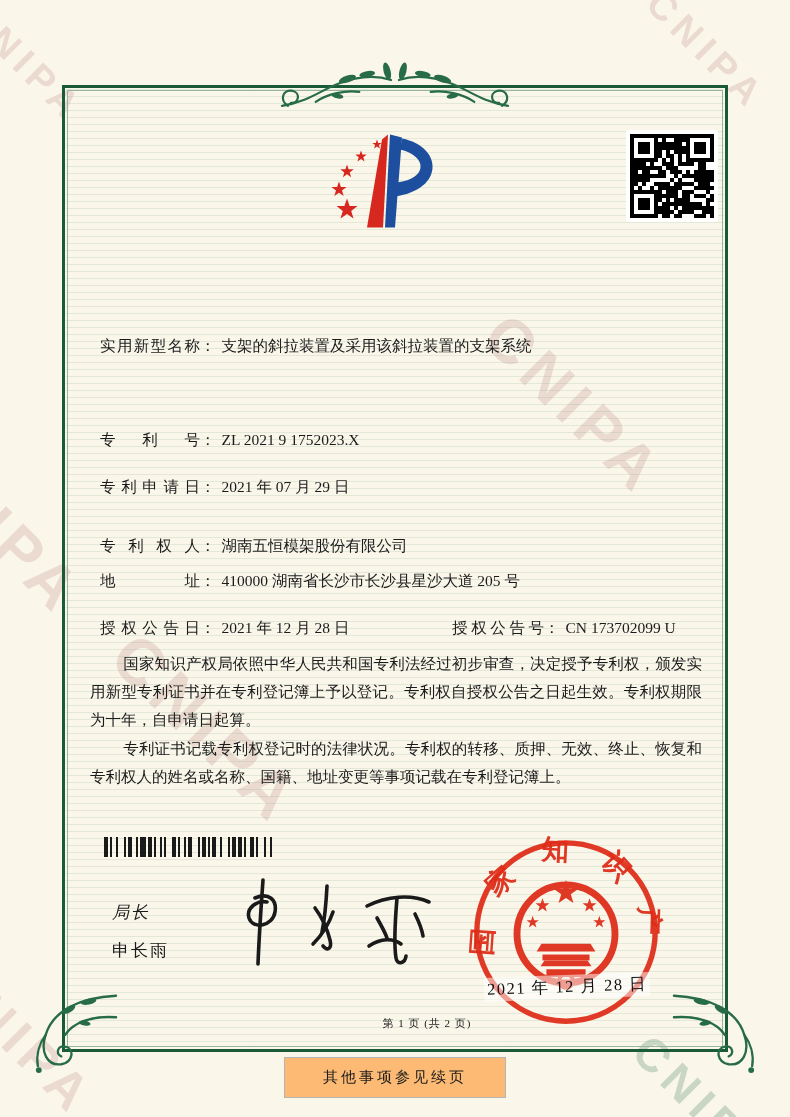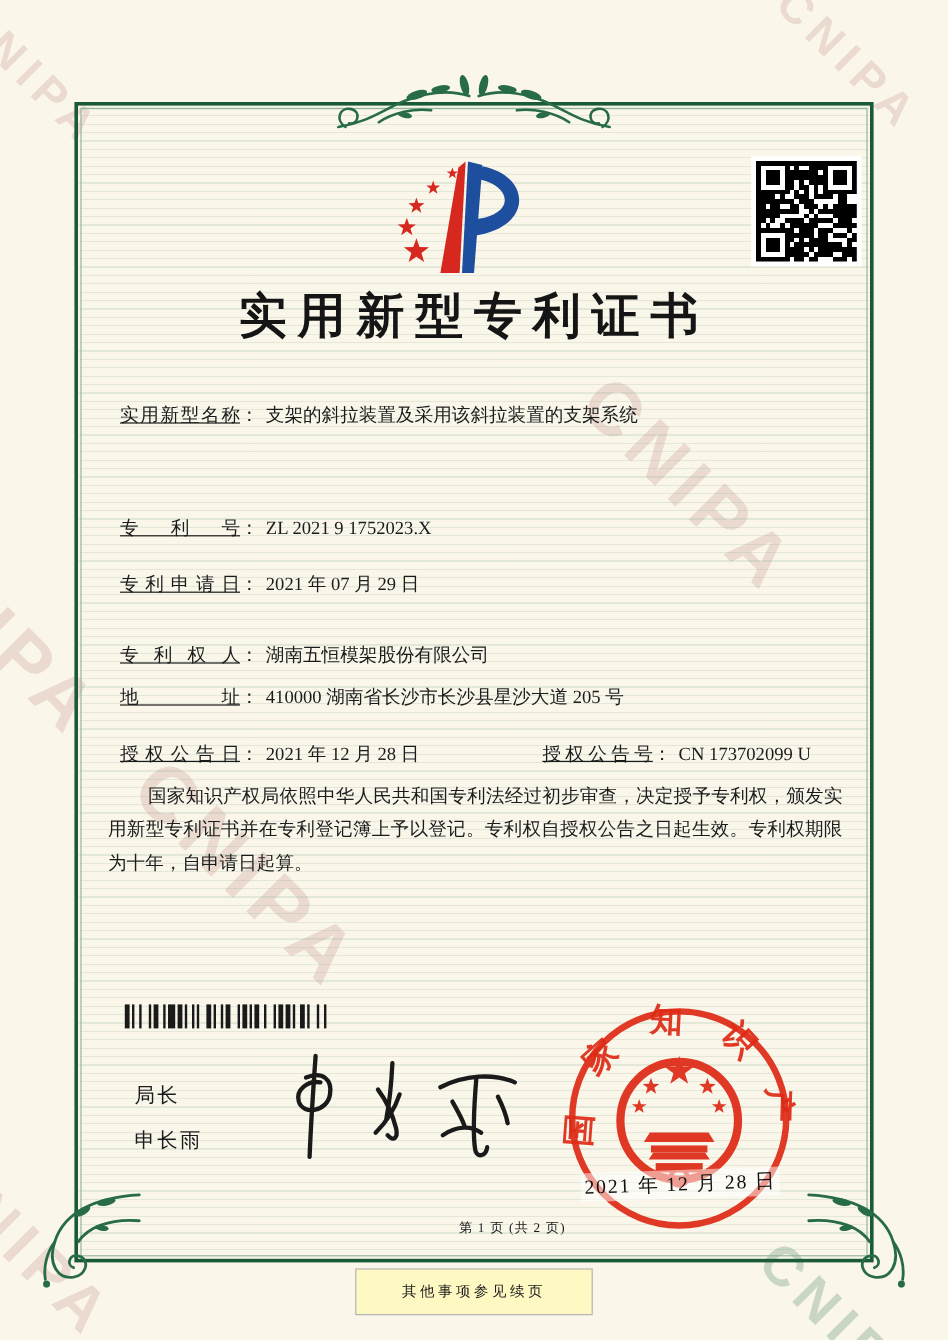--- a/index.html
+++ b/index.html
@@ -25,43 +25,43 @@
   .frame-inner{position:absolute;inset:2px;border:1px solid #96b6a2;}
   .content{position:absolute;inset:0;z-index:3;}
   .cert-no{position:absolute;left:99px;top:131px;font-size:17px;letter-spacing:3px;}
   .logo{position:absolute;left:325px;top:128px;width:140px;height:108px;}
   .qr-box{position:absolute;left:626px;top:130px;width:92px;height:92px;background:#ffffff;padding:4px;box-sizing:border-box;}
   .title{
     position:absolute;left:0;top:236px;width:100%;text-align:center;
     font-size:40px;font-weight:bold;letter-spacing:9px;color:#151515;
   }
   .frow{position:absolute;left:100px;width:600px;font-size:15.5px;white-space:nowrap;}
-  .flabel{display:inline-block;width:100px;text-align:justify;text-align-last:justify;vertical-align:bottom;text-decoration:underline;}
+  .flabel{display:inline-block;width:100px;text-align:justify;text-align-last:justify;vertical-align:bottom;}
   .fcolon{margin-right:6px;}
   .fpair2{position:absolute;left:352px;top:0;}
   .fpair2 .flabel{width:92px;}
   .paras{
     position:absolute;left:90px;top:650px;width:612px;
     font-size:15.5px;line-height:1.82;text-align:justify;
   }
   .paras p{margin:0;text-indent:2.15em;}
   .barcode{position:absolute;left:104px;top:837px;height:20px;display:flex;align-items:stretch;}
   .barcode span{display:block;height:100%;}
-  .sig-title{position:absolute;left:112px;top:901px;font-size:17px;letter-spacing:2px;}
+  .sig-title{position:absolute;left:112px;top:901px;font-size:17px;letter-spacing:2px;font-style:italic;}
   .sig-name{position:absolute;left:112px;top:939px;font-size:17px;letter-spacing:2px;}
   .sig-script{position:absolute;left:225px;top:872px;width:220px;height:100px;}
   .seal{position:absolute;left:468px;top:834px;width:196px;height:196px;z-index:3;}
   .seal-date{
     position:absolute;left:484px;top:975px;z-index:4;font-size:16.5px;letter-spacing:1.5px;
     color:#121212;background:rgba(255,255,255,.5);padding:1px 3px;transform:rotate(-2deg);white-space:nowrap;
   }
   .page-info{position:absolute;left:0;top:1016px;width:100%;text-align:center;font-size:11px;letter-spacing:1px;margin-left:32px;}
   .cont-box{
     position:absolute;left:50%;top:1057px;transform:translateX(-50%);z-index:4;
-    background:#fef9c3;border:1px solid #b5b5b5;padding:10px 38px;font-size:12px;letter-spacing:3px;white-space:nowrap;
+    background:#fdba74;border:1px solid #b5b5b5;padding:10px 38px;font-size:15px;letter-spacing:3px;white-space:nowrap;
   }
   .crest{position:absolute;left:276px;top:56px;width:238px;height:56px;z-index:4;}
   .corner{position:absolute;width:88px;height:88px;z-index:4;}
   .corner-bl{left:30px;top:986px;}
   .corner-br{right:30px;top:986px;transform:scaleX(-1);}
 </style>
 </head>
 <body>
 
 <div class="page">
@@ -438,21 +438,20 @@
           <rect x="9" y="20" width="1" height="1" fill="#000"></rect>
           <rect x="11" y="20" width="1" height="1" fill="#000"></rect>
           <rect x="12" y="20" width="1" height="1" fill="#000"></rect>
           <rect x="16" y="20" width="1" height="1" fill="#000"></rect>
           <rect x="17" y="20" width="1" height="1" fill="#000"></rect>
           <rect x="18" y="20" width="1" height="1" fill="#000"></rect>
           <rect x="20" y="20" width="1" height="1" fill="#000"></rect>
         </svg>
     </div>
 
-    <div class="title">实用新型专利证书</div>
 
     <div class="frow" style="top:336px">
       <span class="flabel">实用新型名称</span><span class="fcolon">：</span><span>支架的斜拉装置及采用该斜拉装置的支架系统</span>
     </div>
     <div class="frow" style="top:430px">
       <span class="flabel">专利号</span><span class="fcolon">：</span><span>ZL 2021 9 1752023.X</span>
     </div>
     <div class="frow" style="top:477px">
       <span class="flabel">专利申请日</span><span class="fcolon">：</span><span>2021 年 07 月 29 日</span>
     </div>
@@ -464,20 +463,21 @@
     </div>
     <div class="frow" style="top:618px">
       <span class="flabel">授权公告日</span><span class="fcolon">：</span><span>2021 年 12 月 28 日</span>
       <span class="fpair2">
         <span class="flabel">授权公告号</span><span class="fcolon">：</span><span>CN 173702099 U</span>
       </span>
     </div>
 
     <div class="paras">
       <p>国家知识产权局依照中华人民共和国专利法经过初步审查，决定授予专利权，颁发实用新型专利证书并在专利登记簿上予以登记。专利权自授权公告之日起生效。专利权期限为十年，自申请日起算。</p>
+      <p>专利证书记载专利权登记时的法律状况。专利权的转移、质押、无效、终止、恢复和专利权人的姓名或名称、国籍、地址变更等事项记载在专利登记簿上。</p>
     </div>
 
     <div class="barcode" id="barcode">
         <span style="width: 4px; background: rgb(26, 26, 26);"></span>
         <span style="width: 2px; background: transparent;"></span>
         <span style="width: 2px; background: rgb(26, 26, 26);"></span>
         <span style="width: 4px; background: transparent;"></span>
         <span style="width: 2px; background: rgb(26, 26, 26);"></span>
         <span style="width: 6px; background: transparent;"></span>
         <span style="width: 2px; background: rgb(26, 26, 26);"></span>

